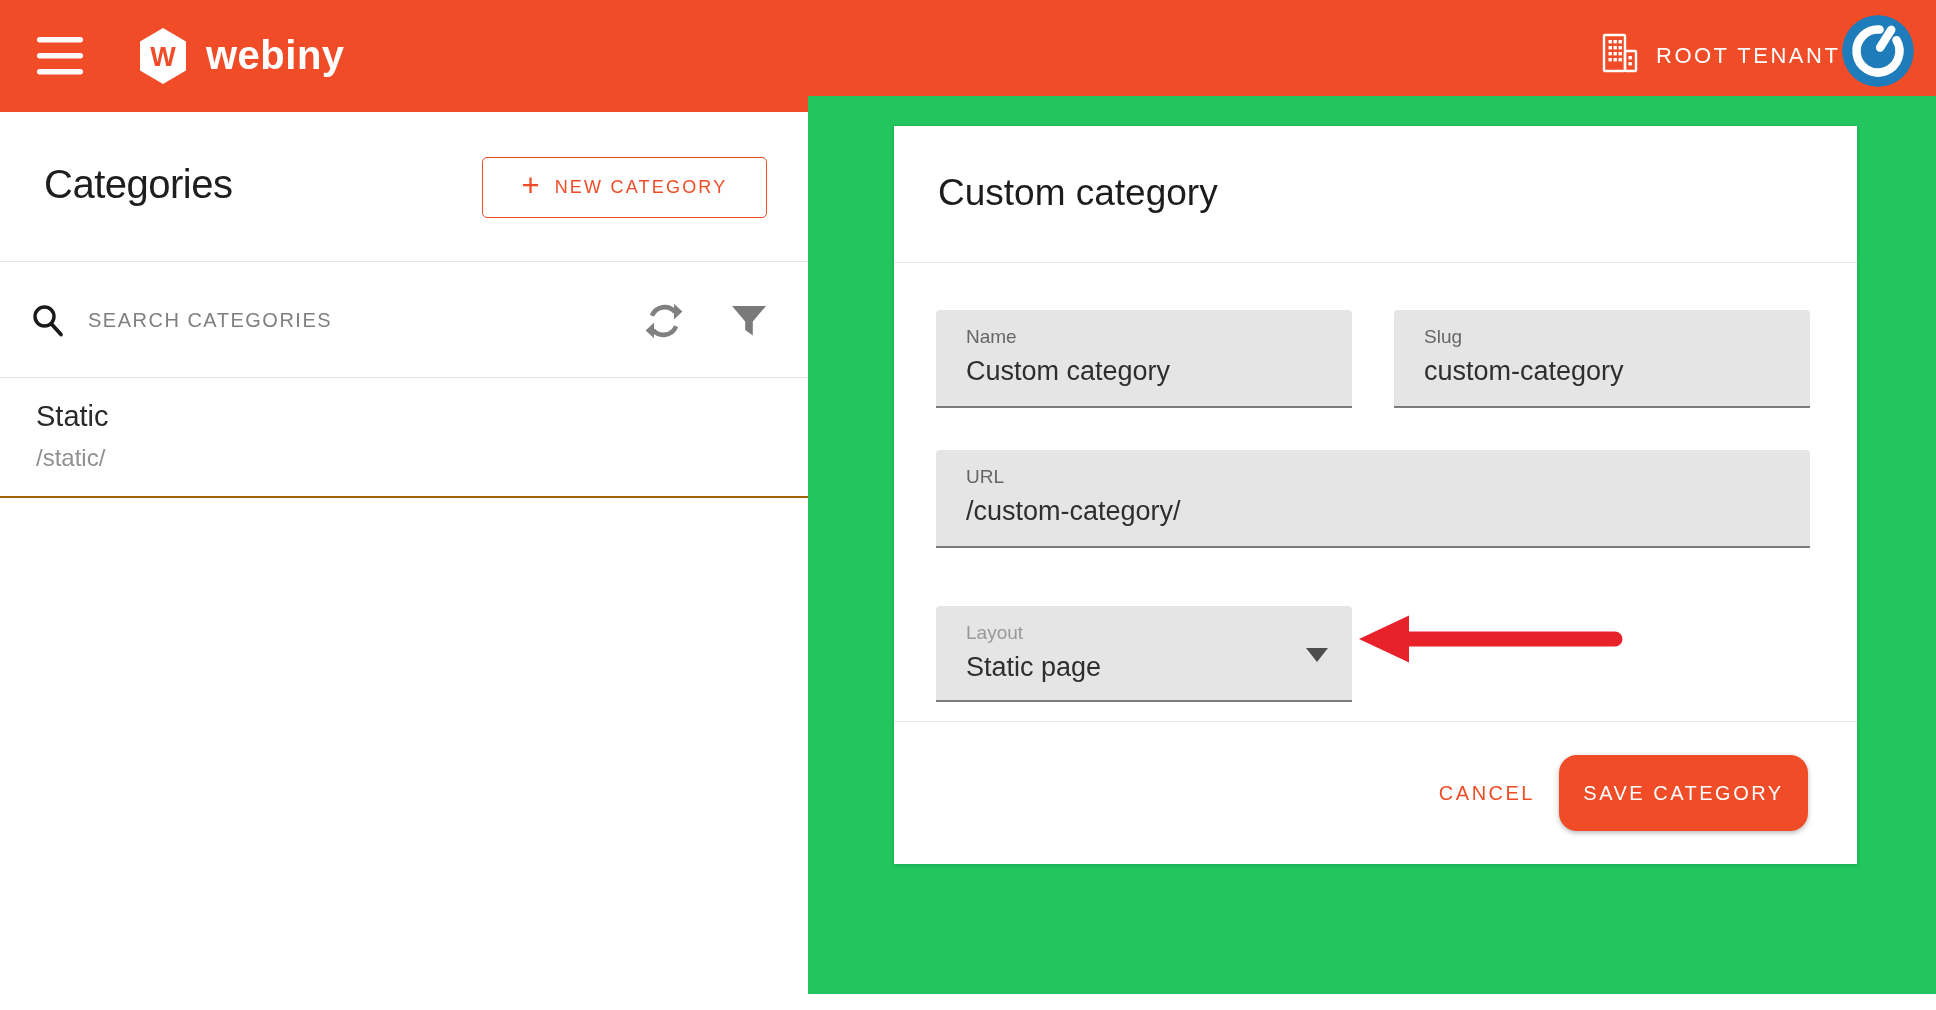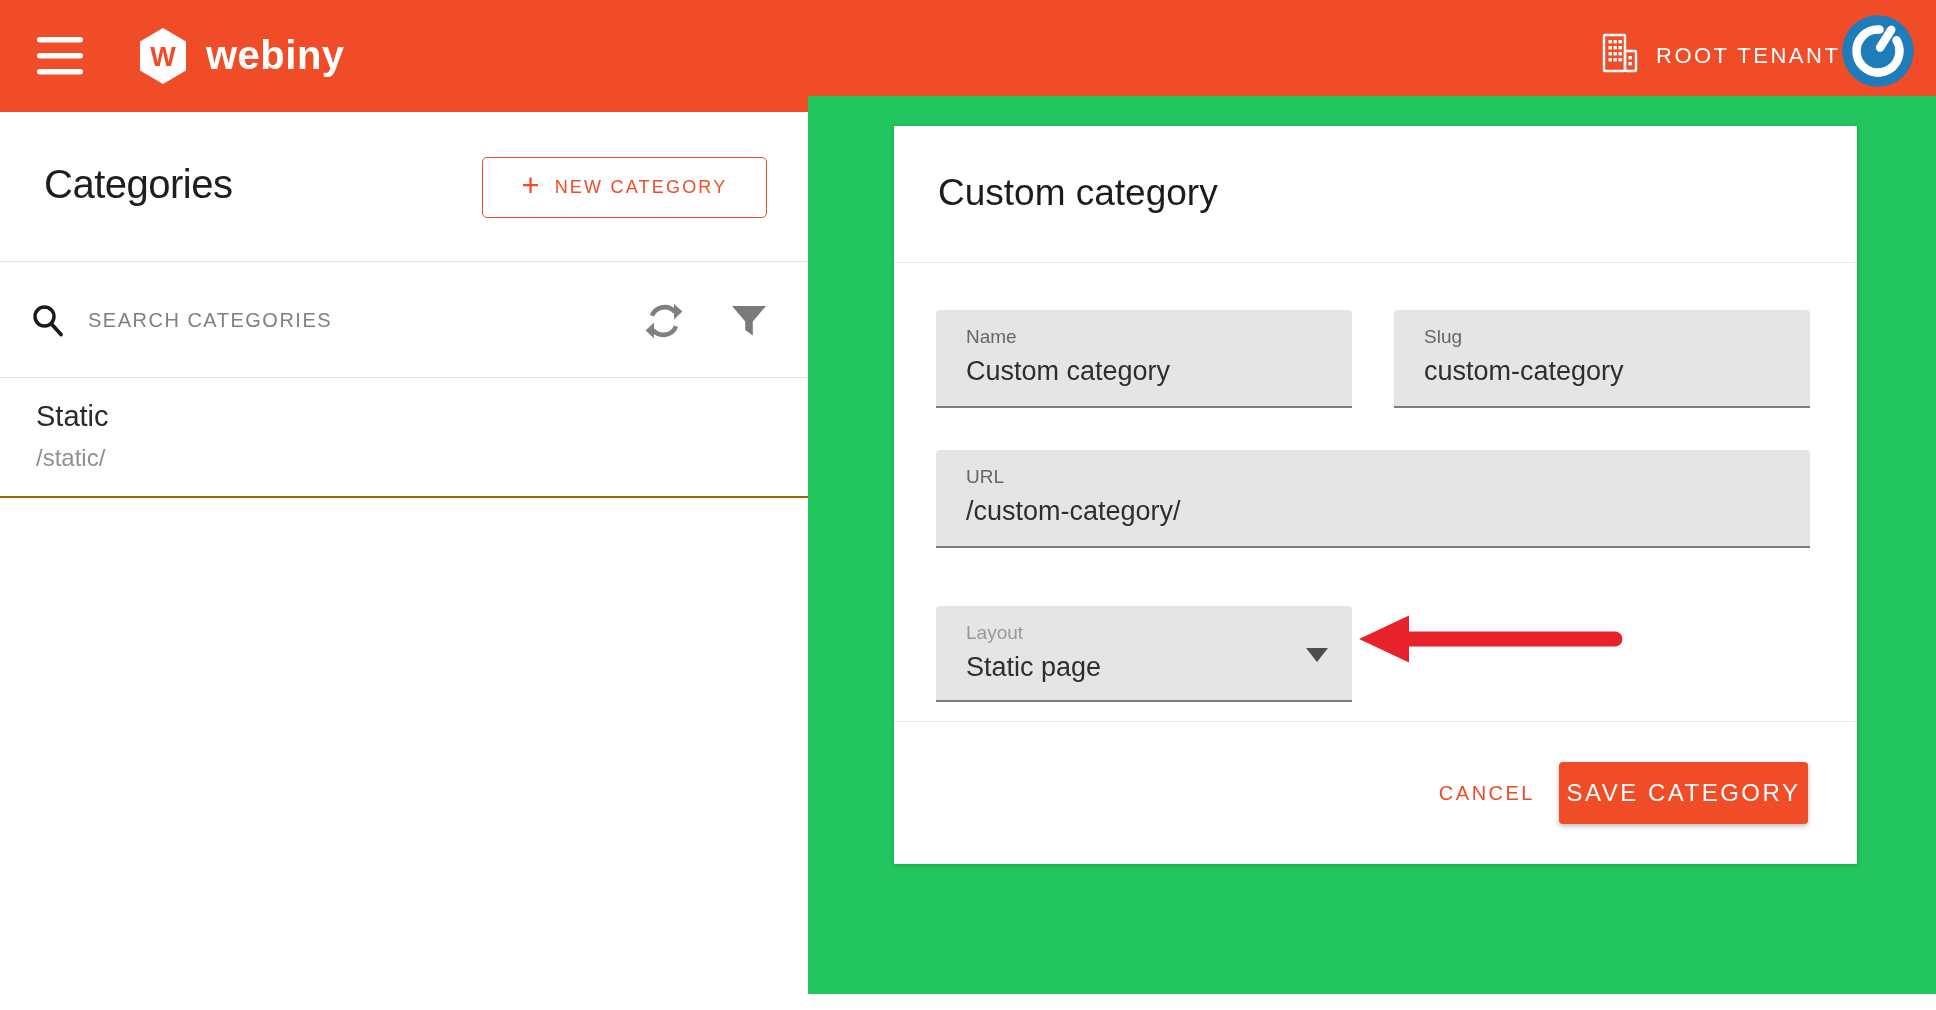--- a/index.html
+++ b/index.html
@@ -56,21 +56,21 @@
   .field .fvalue { font-size:27px; color:#2e2e2e; margin-top:8px; }
   .field-name   { left:42px;  top:184px; width:416px; height:98px; }
   .field-slug   { left:500px; top:184px; width:416px; height:98px; }
   .field-url    { left:42px;  top:324px; width:874px; height:98px; }
   .field-layout { left:42px;  top:465px; width:416px; height:96px; cursor:pointer;margin-top:15px; }
   .field-layout .flabel { color:#999999; }
   .dd-arrow { position:absolute; right:24px; top:42px; width:0; height:0; border-left:11px solid transparent; border-right:11px solid transparent; border-top:14px solid #4d4d4d; }
 
   .card-footer { position:absolute; left:0; top:595px; width:963px; height:143px; border-top:1px solid #eaeaea; display:flex; align-items:center; justify-content:flex-end; padding-right:49px; }
   .btn-text { background:none; border:none; color:#f04c27; font-family:"Liberation Sans", sans-serif; font-size:20px; font-weight:500; letter-spacing:2.5px; margin-right:24px; cursor:pointer; }
-  .btn-primary { width:249px; height:62px; background:#f04c27; border:none; border-radius:4px; color:#ffffff; font-family:"Liberation Sans", sans-serif; font-size:24px; font-weight:500; letter-spacing:2.5px; cursor:pointer; box-shadow:0 2px 5px rgba(0,0,0,0.28); }
+  .btn-primary { width:249px; height:76px; background:#f04c27; border:none; border-radius:18px; color:#ffffff; font-family:"Liberation Sans", sans-serif; font-size:20px; font-weight:500; letter-spacing:2.5px; cursor:pointer; box-shadow:0 2px 5px rgba(0,0,0,0.28); }
 
   .red-arrow { position:absolute; left:1357px; top:629px; }
 </style>
 </head>
 <body>
 
 <div class="screen">
 
   <header class="topbar">
     <button class="menu-btn">

